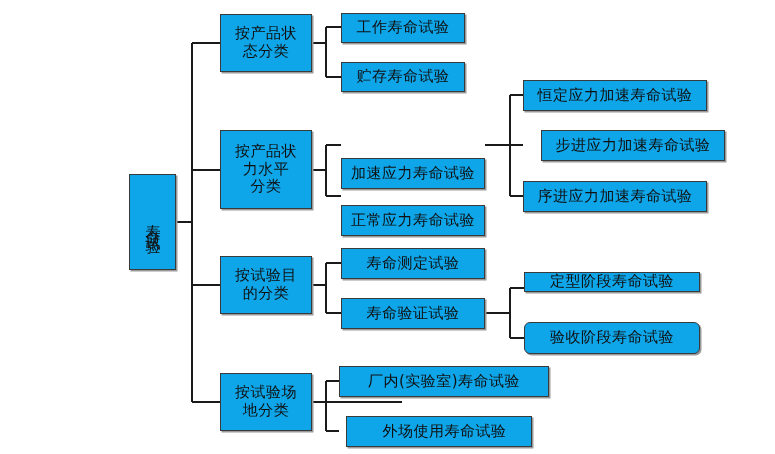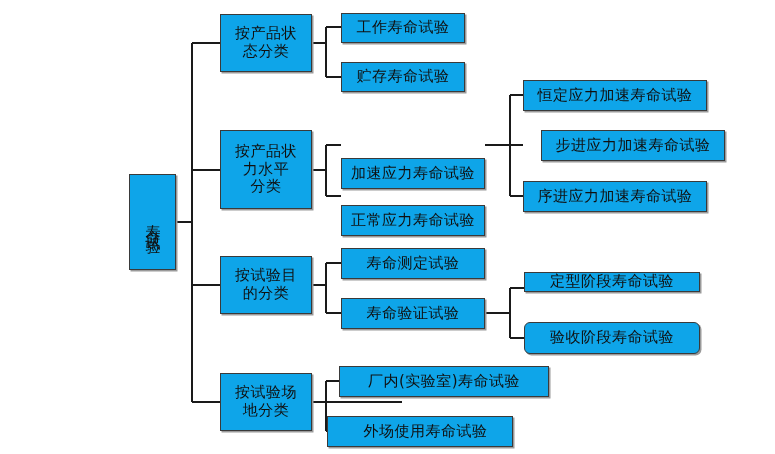--- a/index.html
+++ b/index.html
@@ -148,21 +148,21 @@
   </div>
 
   <div class="node lvl3" style="left:341px; top:298px; width:144px; height:31px;">
     <span>寿命验证试验</span>
   </div>
 
   <div class="node lvl3" style="left:339px; top:366px; width:210px; height:31px;">
     <span>厂内(实验室)寿命试验</span>
   </div>
 
-  <div class="node lvl3" style="left:327px; top:416px; width:186px; height:31px;padding-left:11px;">
+  <div class="node lvl3" style="left:346px; top:416px; width:186px; height:31px;padding-left:11px;">
     <span>外场使用寿命试验</span>
   </div>
 
   <div class="node lvl4" style="left:523px; top:80px; width:184px; height:31px;">
     <span>恒定应力加速寿命试验</span>
   </div>
 
   <div class="node lvl4" style="left:523px; top:130px; width:184px; height:31px;margin-left:18px;">
     <span>步进应力加速寿命试验</span>
   </div>

